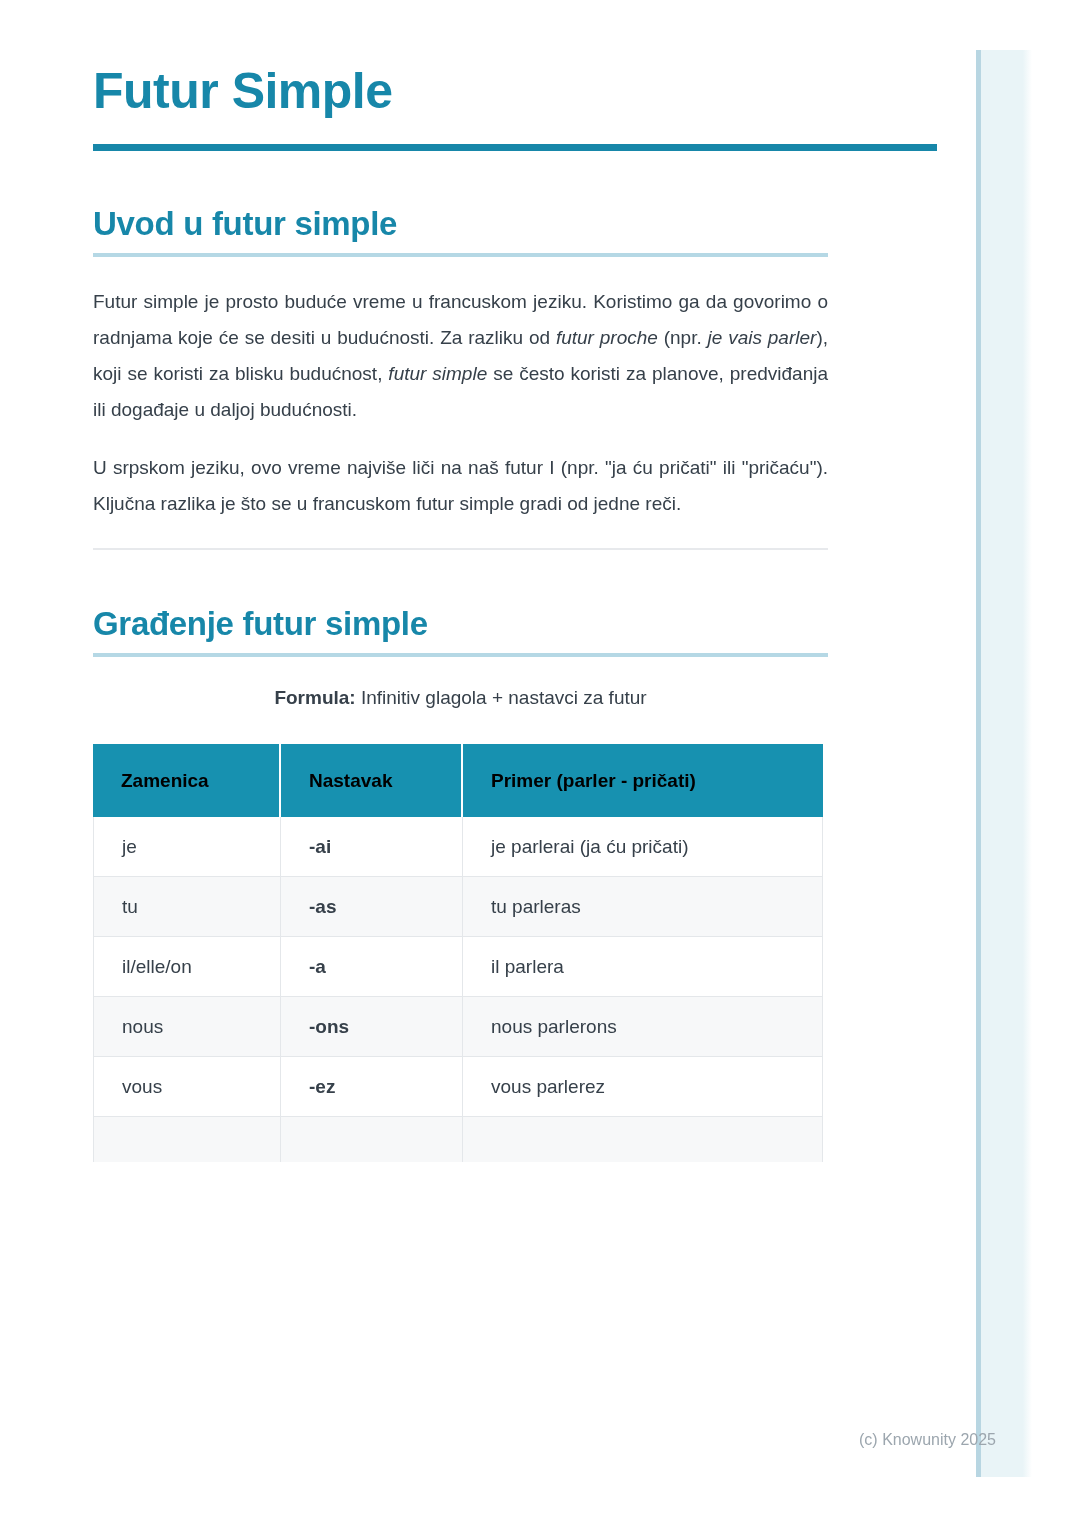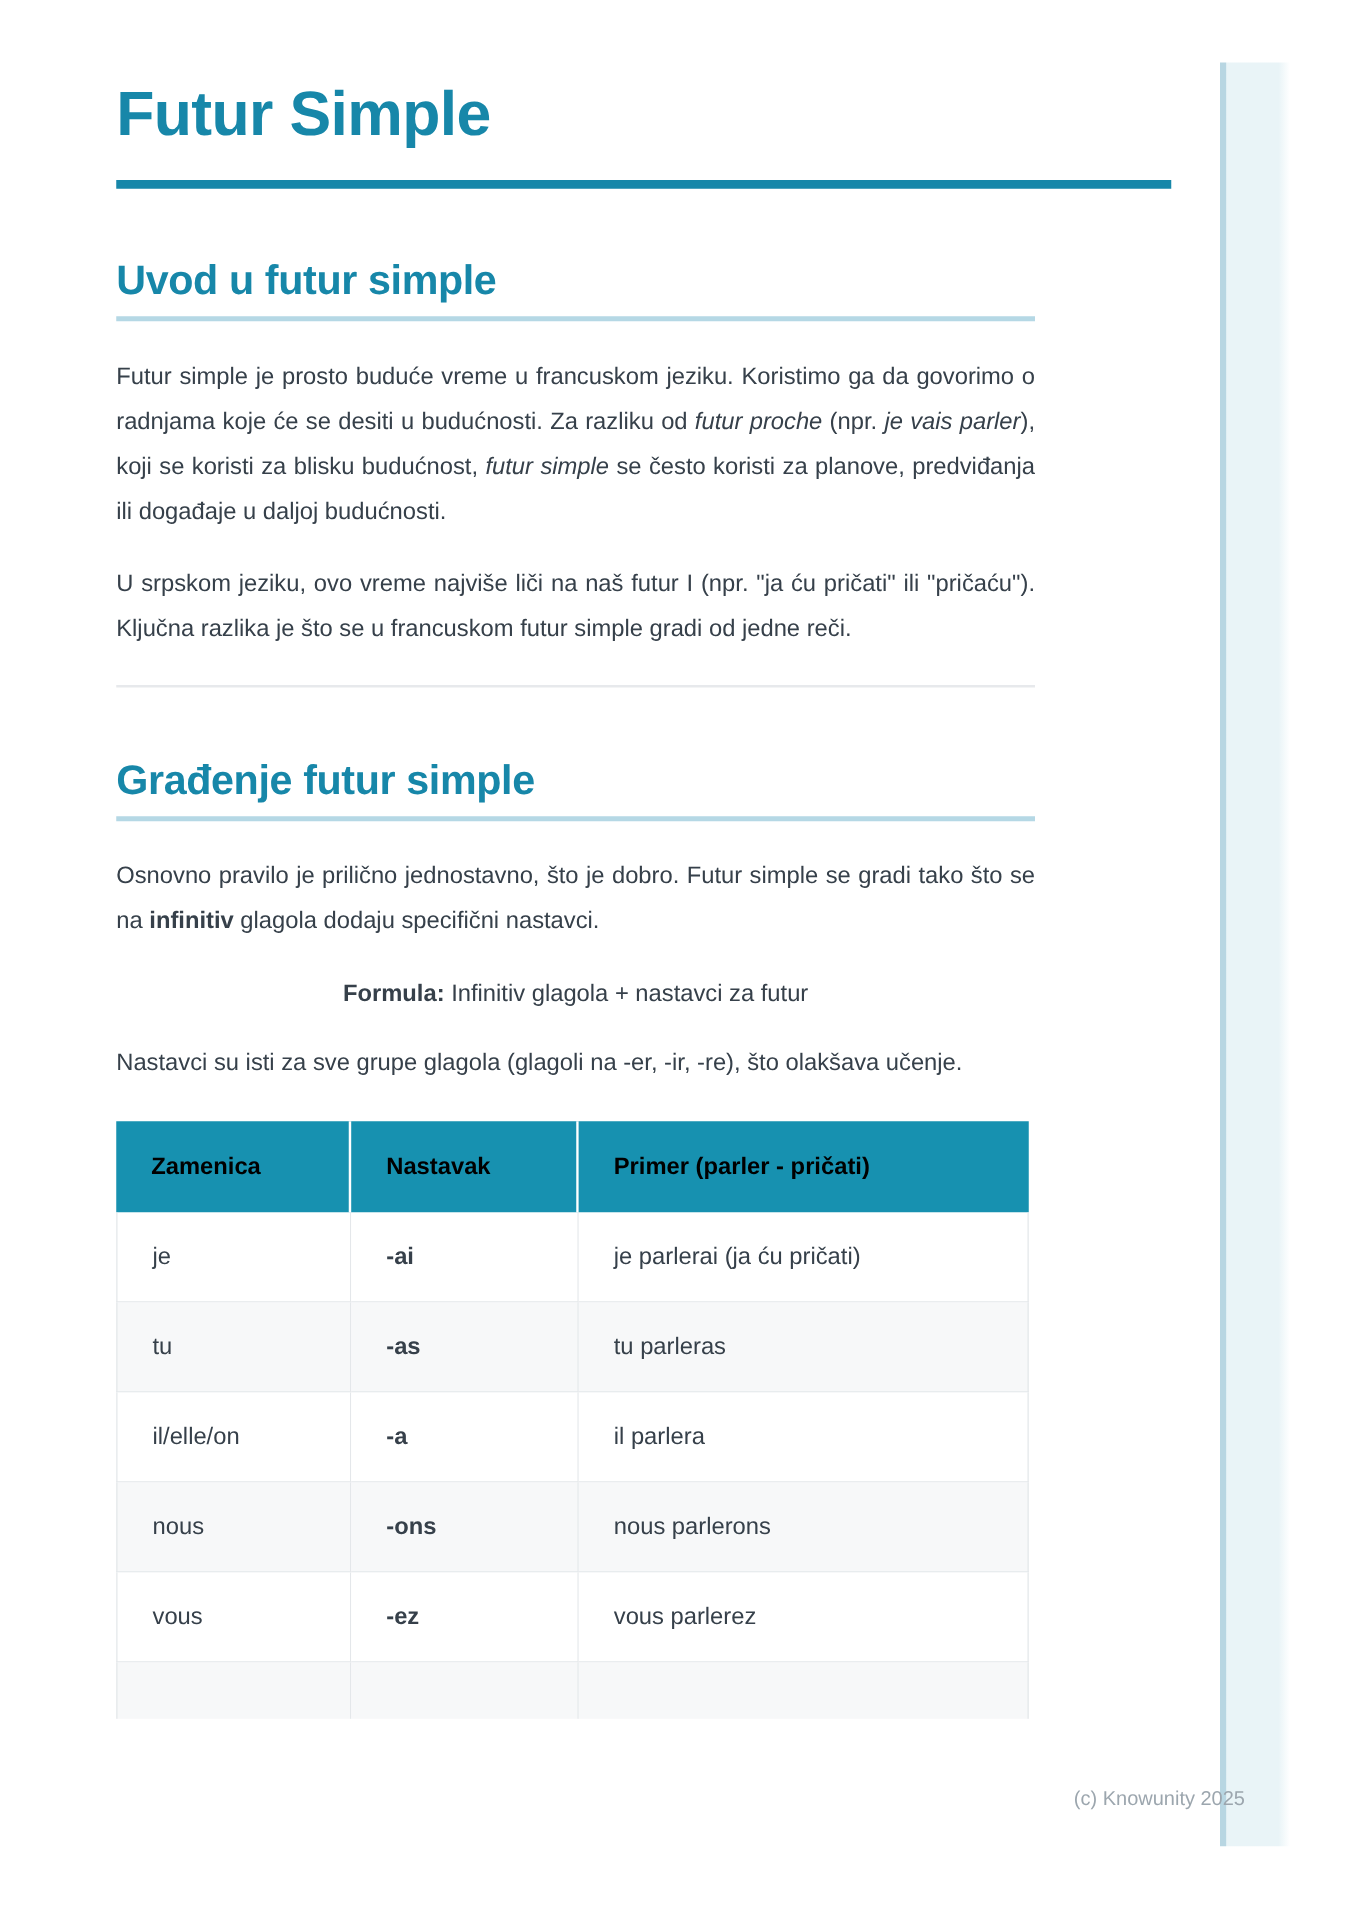--- a/index.html
+++ b/index.html
@@ -108,21 +108,21 @@
     color:#000000;
     font-weight:bold;
     text-align:left;
     height:73px;
     padding:0 0 0 28px;
     vertical-align:middle;
     border-right:2px solid #ffffff;
   }
   .conj-table th:last-child{border-right:none;}
   .conj-table td{
-    height:72px;
+    height:60px;
     padding:0 0 0 28px;
     vertical-align:middle;
     background:#ffffff;
     border-bottom:1px solid var(--table-border);
     border-right:1px solid var(--table-border);
     color:var(--body-text);
   }
   .conj-table td:first-child{border-left:1px solid var(--table-border);}
   .conj-table tr.alt td{background:var(--row-alt-bg);}
   .conj-table td.ending{font-weight:bold;}
@@ -156,23 +156,21 @@
     <div class="heading-underline"></div>
 
     <p class="para p-intro-1"><span>Futur simple je prosto buduće vreme u francuskom jeziku. Koristimo ga da govorimo o radnjama koje će se desiti u budućnosti. Za razliku od </span><i>futur proche</i><span> (npr. </span><i>je vais parler</i><span>), koji se koristi za blisku budućnost, </span><i>futur simple</i><span> se često koristi za planove, predviđanja ili događaje u daljoj budućnosti.</span></p>
     <p class="para p-intro-2"><span>U srpskom jeziku, ovo vreme najviše liči na naš futur I (npr. "ja ću pričati" ili "pričaću"). Ključna razlika je što se u francuskom futur simple gradi od jedne reči.</span></p>
 
     <div class="section-divider"></div>
 
     <h2 class="h2 h2-building">Građenje futur simple</h2>
     <div class="heading-underline"></div>
 
-    <p class="para p-build-1"><span>Osnovno pravilo je prilično jednostavno, što je dobro. Futur simple se gradi tako što se na </span><b>infinitiv</b><span> glagola dodaju specifični nastavci.</span></p>
     <p class="para p-formula"><b>Formula:</b><span> Infinitiv glagola + nastavci za futur</span></p>
-    <p class="para p-build-2"><span>Nastavci su isti za sve grupe glagola (glagoli na -er, -ir, -re), što olakšava učenje.</span></p>
 
     <table class="conj-table">
       <colgroup>
           <col class="c1">
           <col class="c2">
           <col class="c3">
         </colgroup>
       <thead>
         <tr>
           <th>Zamenica</th>

